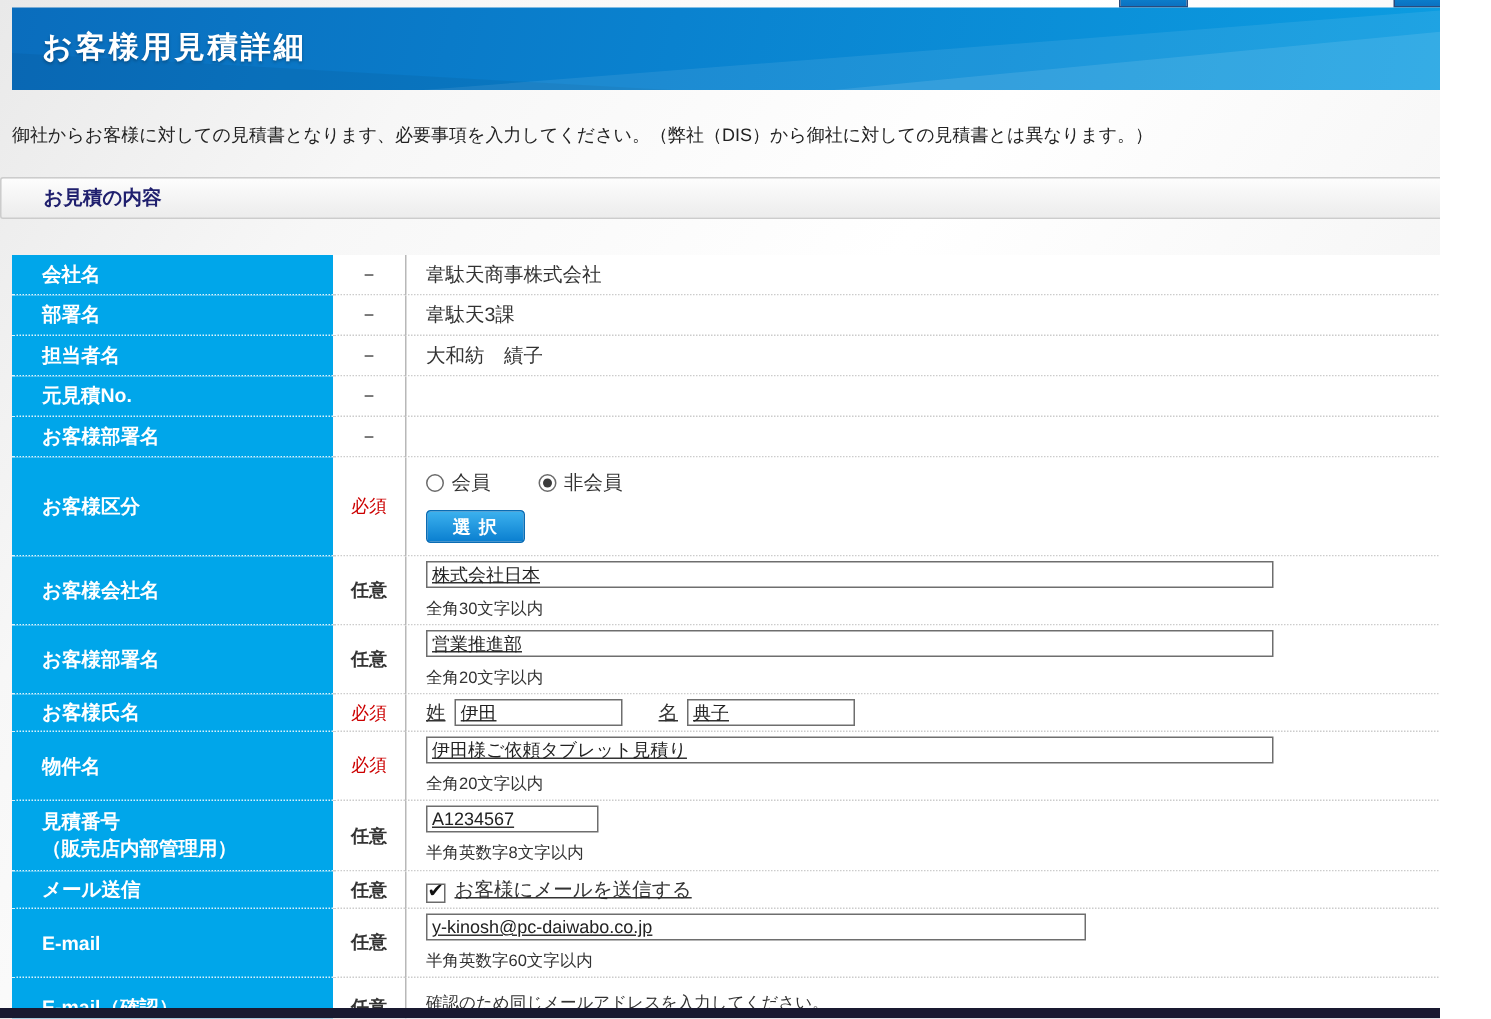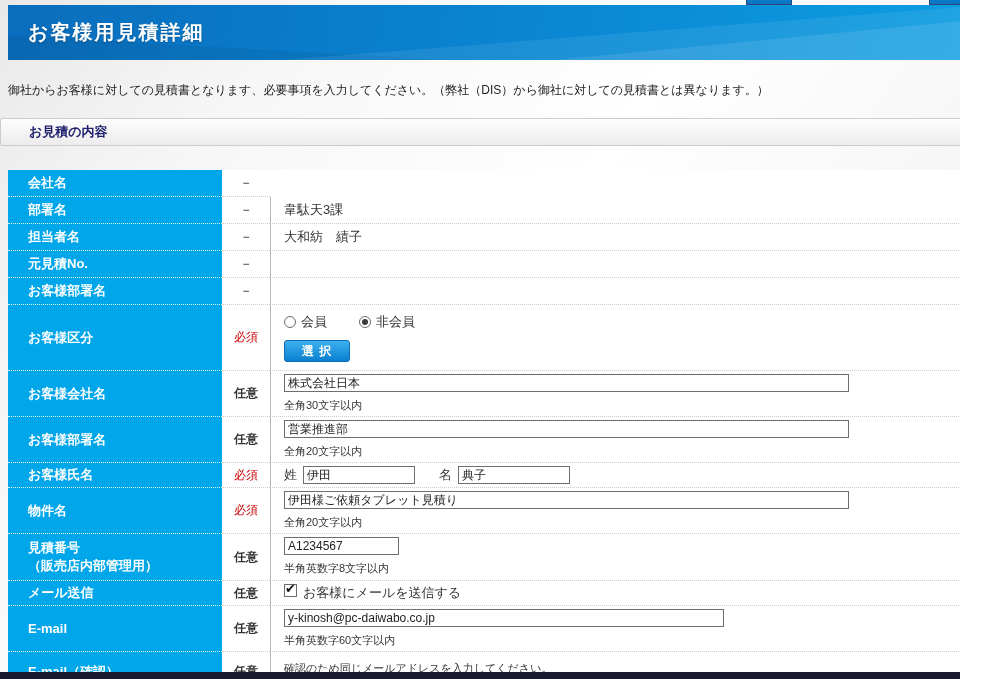--- a/index.html
+++ b/index.html
@@ -87,21 +87,21 @@
   .row.h25 { min-height: 25px; } .row.h43 { min-height: 43px; }
   .last-row .cell { border-bottom: none; }
   
   input[type=text] {
     border: 1px solid #6e6e6e; height: 18px; font-size: 12px;
     padding: 0 3px; font-family: "Liberation Sans", "DejaVu Sans", sans-serif;
     color: #222; background: #fff;
   }
   .w565 { width: 565px; } .w440 { width: 440px; } .w115 { width: 115px; }
   .w112 { width: 112px; } .w123 { width: 123px; } .w292 { width: 292px; }
-  .input-line { display: flex; align-items: flex-start; }
+  .input-line { display: flex; align-items: flex-end; text-decoration: underline; }
   .hint { font-size: 11px; color: #333333; margin-top: 6px; }
   .radio-line { display: flex; align-items: center; margin-top: 5px; }
   .radio {
     display: inline-block; width: 12px; height: 12px; border: 1px solid #6b6b6b;
     border-radius: 50%; background: #ffffff; margin-right: 5px; position: relative;
   }
   .radio.selected::after {
     content: ""; position: absolute; left: 2px; top: 2px;
     width: 6px; height: 6px; border-radius: 50%; background: #3a3a3a;
   }
@@ -151,20 +151,23 @@
   </div>
 
   <div class="qtable">
 
     <div class="row h27">
       <div class="cell label">
           <span>会社名</span>
         </div>
       <div class="cell badge">
           <span class="dash">−</span>
+        </div>
+      <div class="cell value">
+          <span>韋駄天商事株式会社</span>
         </div>
     </div>
 
     <div class="row h27">
       <div class="cell label">
           <span>部署名</span>
         </div>
       <div class="cell badge">
           <span class="dash">−</span>
         </div>

